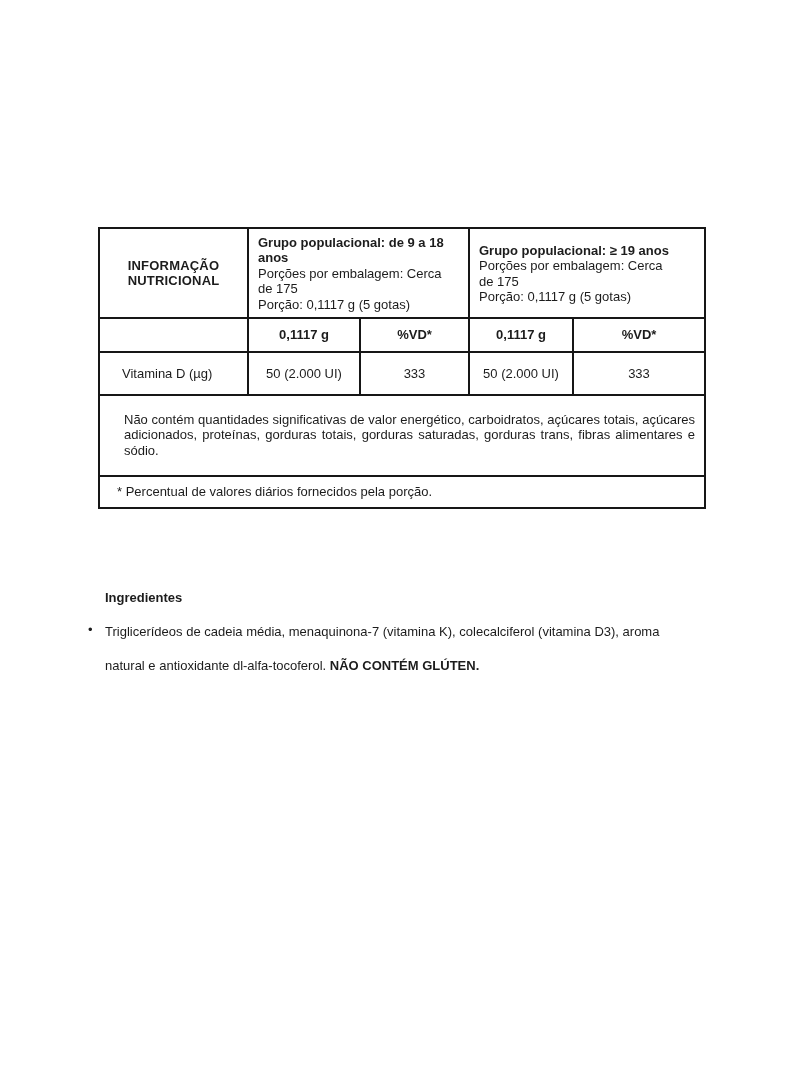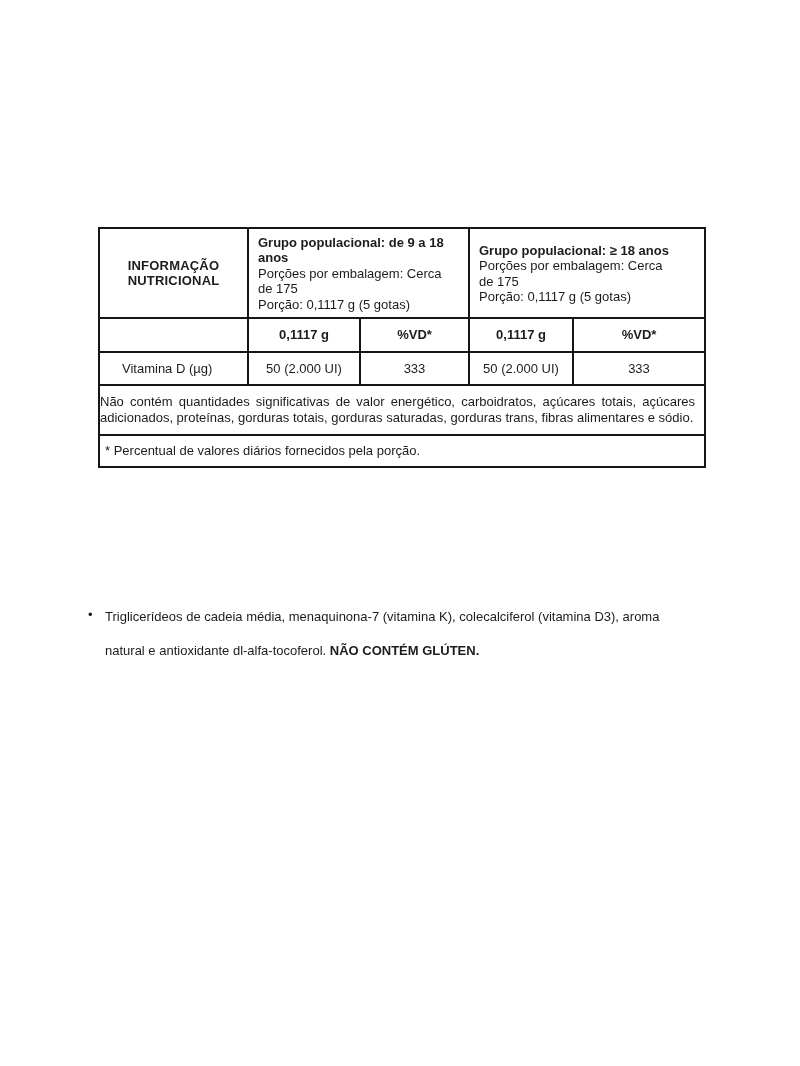--- a/index.html
+++ b/index.html
@@ -72,35 +72,35 @@
     font-weight: bold;
     margin-top: 48px;
   }
   .nutrient-cell {
     height: 31px;
     text-align: left;
     padding-left: 22px;
     font-weight: normal;
   }
   .value-cell {
-    height: 33px;
+    height: 43px;
     text-align: center;
   }
   .note-cell {
-    height: 50px;
-    padding: 7px 9px 8px 0;
+    height: 81px;
+    padding: 7px 9px 8px 24px;
     font-size: 13.5px;
     line-height: 19px;
     text-align: justify;
     vertical-align: top;
   }
   .footnote-cell {
     border-top: 6px solid #000000;
     height: 31px;
-    padding: 7px 5px;
+    padding: 7px 17px;
     vertical-align: middle;
     font-size: 13px;
   }
 
   
   .ingredients {
     position: absolute;
     left: 88px;
     top: 590px;
     width: 614px;
@@ -145,21 +145,21 @@
 
       <tbody>
           <tr>
         <td class="title-cell">INFORMAÇÃO NUTRICIONAL</td>
         <td class="group-cell" colspan="2">
           <div class="group-title">Grupo populacional: de 9 a 18 anos</div>
           <div class="group-line">Porções por embalagem: Cerca de 175</div>
           <div class="group-line">Porção: 0,1117 g (5 gotas)</div>
         </td>
         <td class="group-cell" colspan="2">
-          <div class="group-title">Grupo populacional: ≥ 18 anos</div>
+          <div class="group-title">Grupo populacional: ≥ 19 anos</div>
           <div class="group-line">Porções por embalagem: Cerca de 175</div>
           <div class="group-line">Porção: 0,1117 g (5 gotas)</div>
         </td>
       </tr>
 
       <tr>
         <td class="blank-cell"></td>
         <td class="colhead-cell">0,1117 g</td>
         <td class="colhead-cell">%VD*</td>
         <td class="colhead-cell">0,1117 g</td>
@@ -180,19 +180,20 @@
       </tr>
 
       <tr>
         <td class="footnote-cell" colspan="5">* Percentual de valores diários fornecidos pela porção.</td>
       </tr>
     </tbody>
       </table>
   </div>
 
   <div class="ingredients">
+    <div class="ing-heading">Ingredientes</div>
     <div class="ing-item">
       <span class="ing-bullet">•</span>
       <span class="ing-text"><span>Triglicerídeos de cadeia média, menaquinona-7 (vitamina K), colecalciferol (vitamina D3), aroma natural e antioxidante dl-alfa-tocoferol. </span><span class="bold-tail">NÃO CONTÉM GLÚTEN.</span></span>
     </div>
   </div>
 
 </div>
 
 </body></html>

